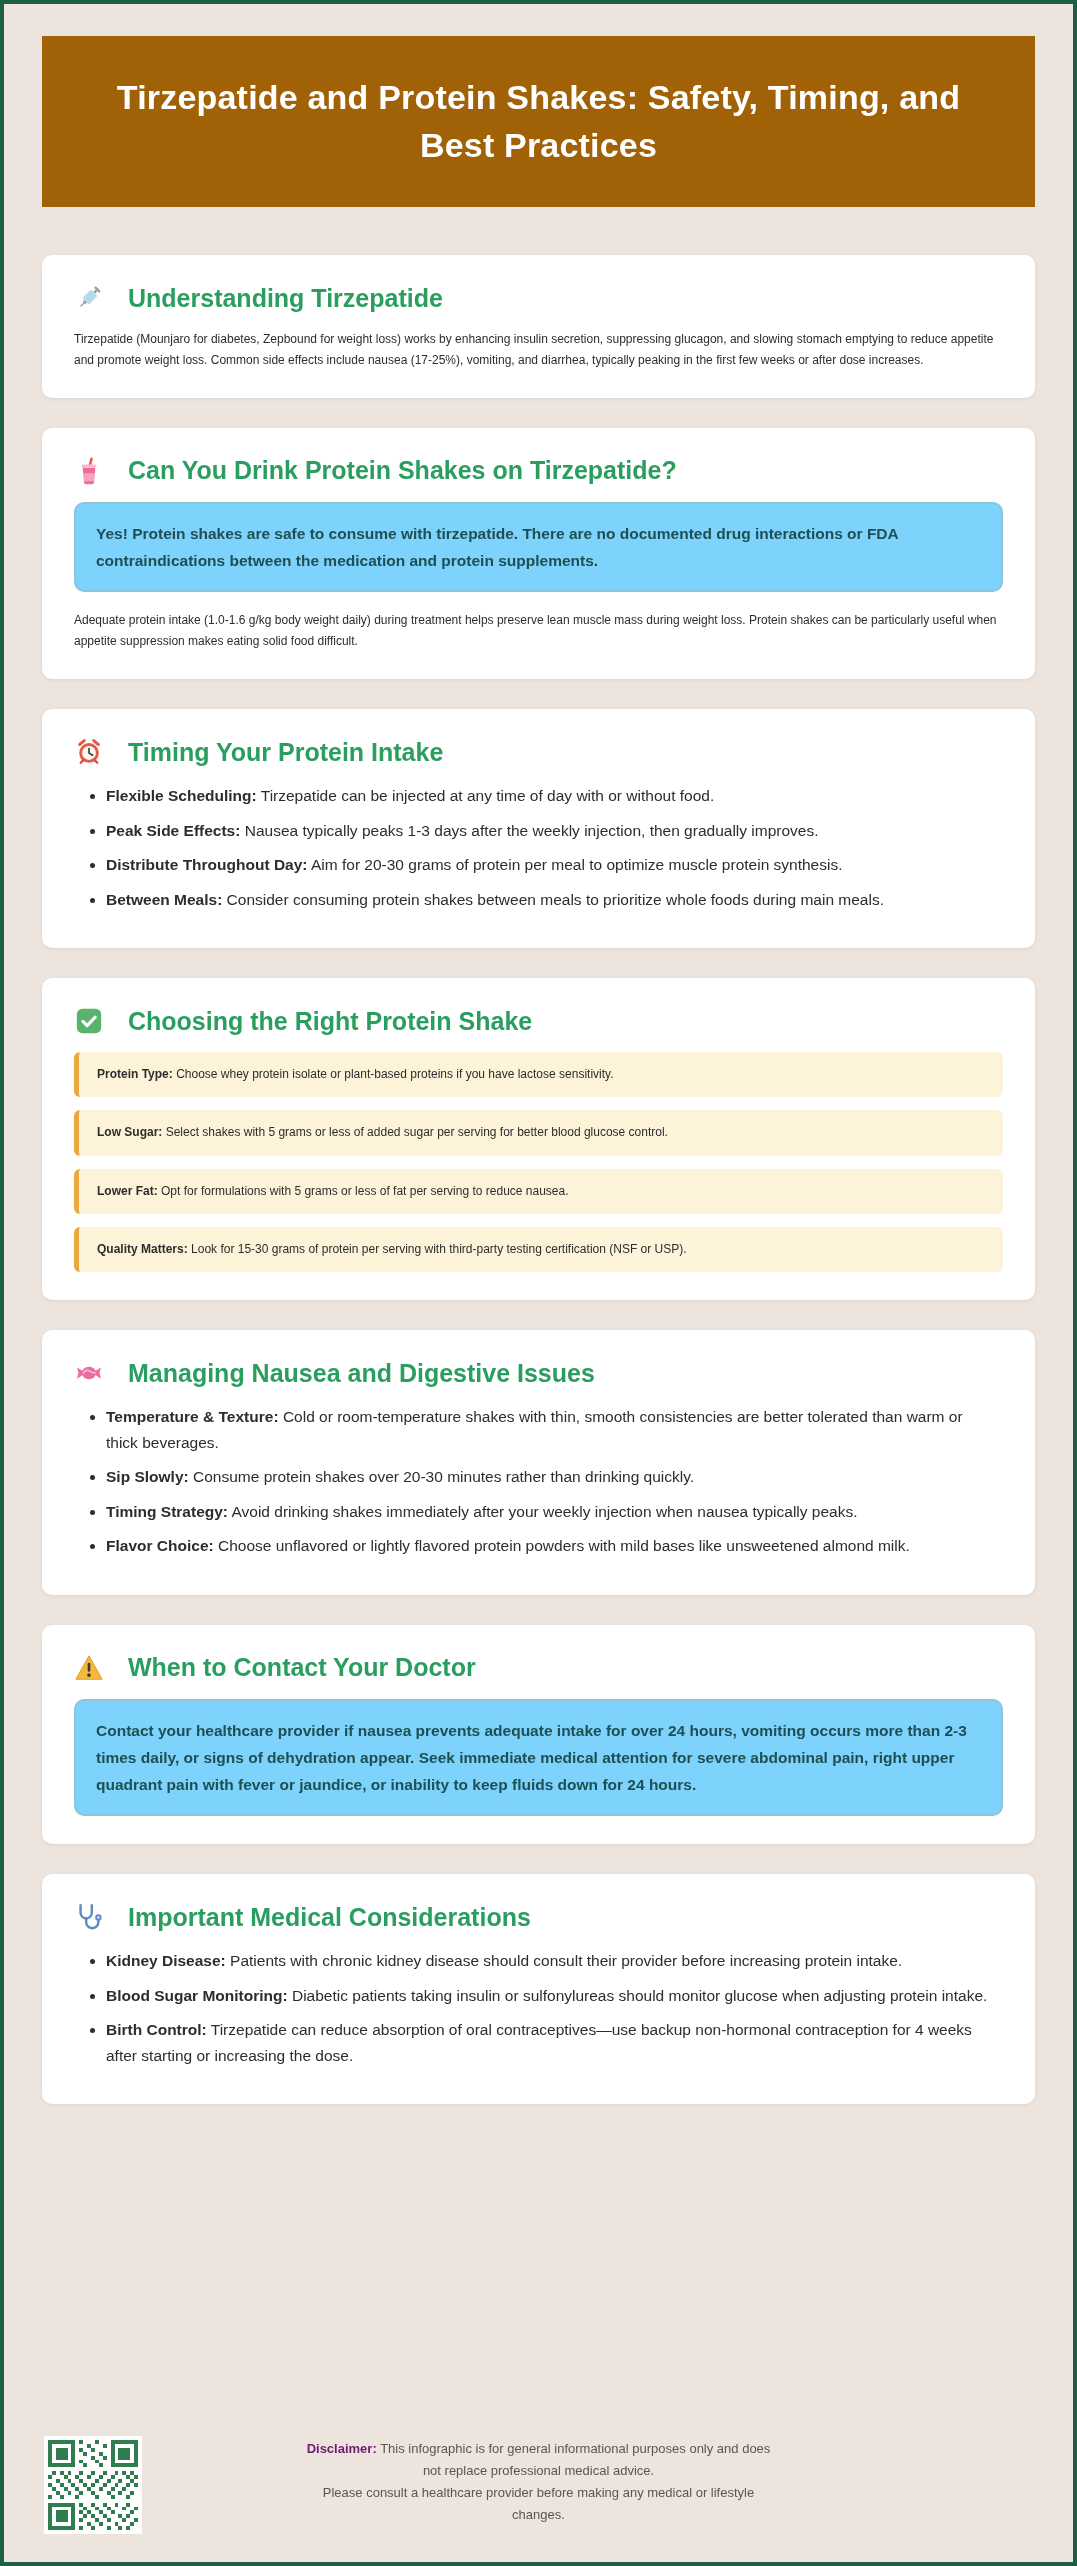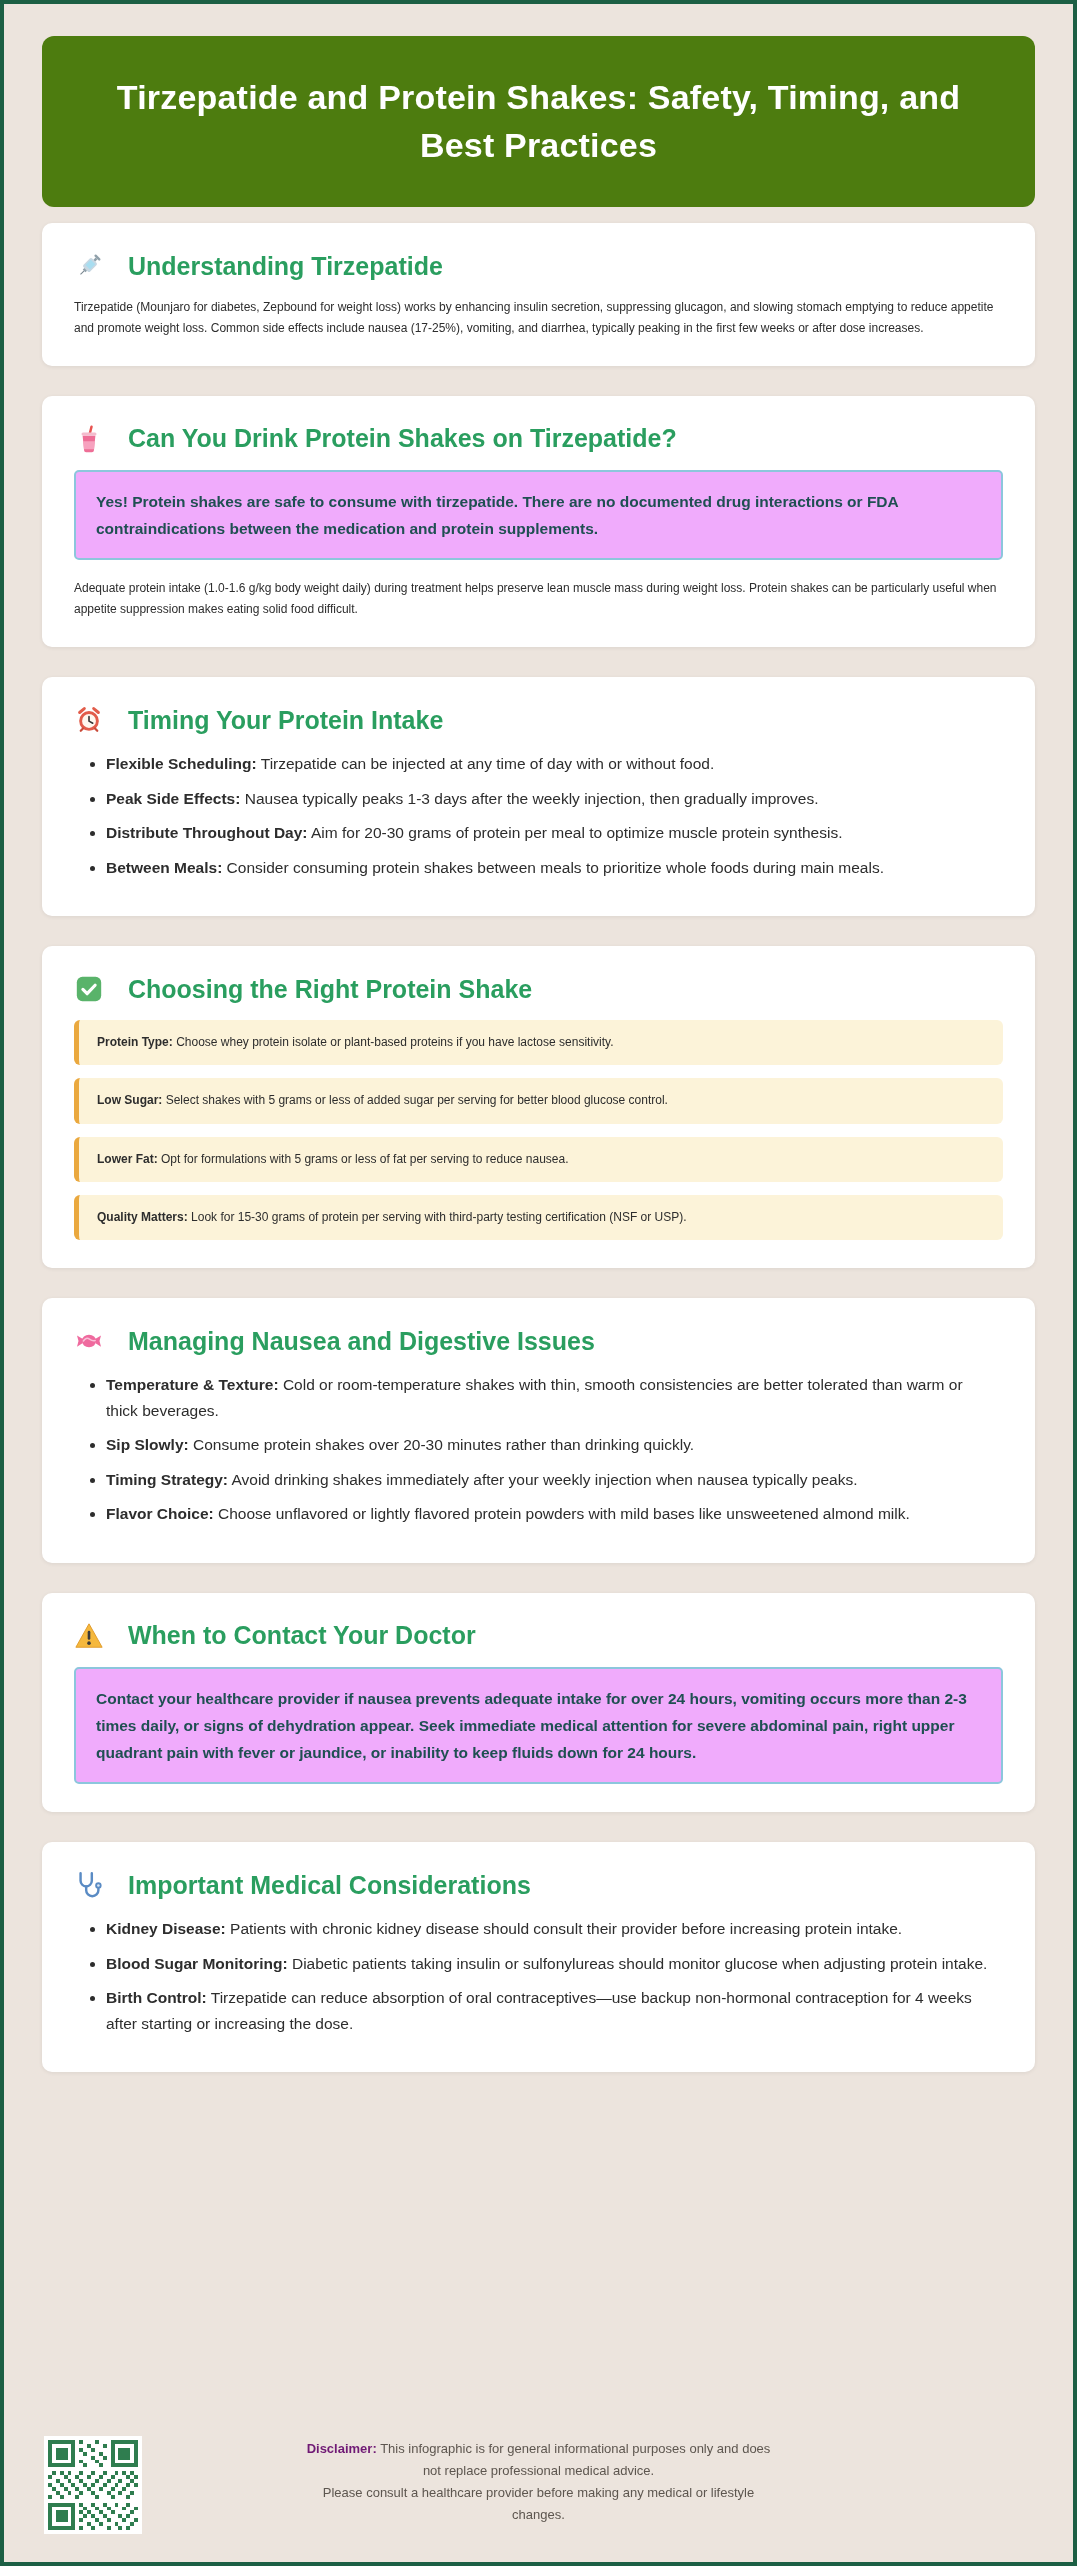--- a/index.html
+++ b/index.html
@@ -7,41 +7,41 @@
   body {
     width:1077px; min-height:2566px; margin:0 auto;
     background:#ece4dd;
     border:4px solid #1c5f44;
     padding:32px 38px 20px;
     display:flex; flex-direction:column;
     font-family:"Liberation Sans","DejaVu Sans",sans-serif;
     color:#2d2d2d;
   }
   .hero {
-    background:#4d7c0f; border-radius:12px;
-    padding:38px 58px; margin-bottom:16px;
+    background:#a16207; border-radius:0;
+    padding:38px 58px; margin-bottom:48px;
   }
   .hero h1 {
     color:#ffffff; text-align:center;
     font-size:34px; line-height:1.4; font-weight:bold; letter-spacing:.2px;
   }
   .card {
     background:#ffffff; border-radius:10px;
     padding:28px 32px; margin-bottom:30px;
     box-shadow:0 1px 4px rgba(0,0,0,.07);
   }
   .sec-title {
     display:flex; align-items:center; gap:24px;
     margin:0 0 16px; color:#2a9e5f; font-size:25px; font-weight:bold;
   }
   .icon { width:30px; height:30px; flex:0 0 auto; display:inline-flex; }
   .icon svg { width:100%; height:100%; }
   .body-text { font-size:12px; line-height:1.7; }
   .callout {
-    background:#f0abfc; border:2px solid #8cc6dc; border-radius:5px;
+    background:#7dd3fc; border:2px solid #8cc6dc; border-radius:10px;
     padding:16px 20px; margin:4px 0 18px;
     font-weight:bold; color:#1f4f52; font-size:15.5px; line-height:1.75;
   }
   .card .callout:last-child { margin-bottom:0; }
   .card ul { margin:8px; padding-left:24px; }
   .card li { font-size:15.5px; line-height:1.65; margin-bottom:9px; }
   .card li:last-child { margin-bottom:0; }
   .hl {
     background:#fcf3d9; border-left:5px solid #eaa83e; border-radius:6px;
     padding:13px 18px; margin-bottom:13px;

